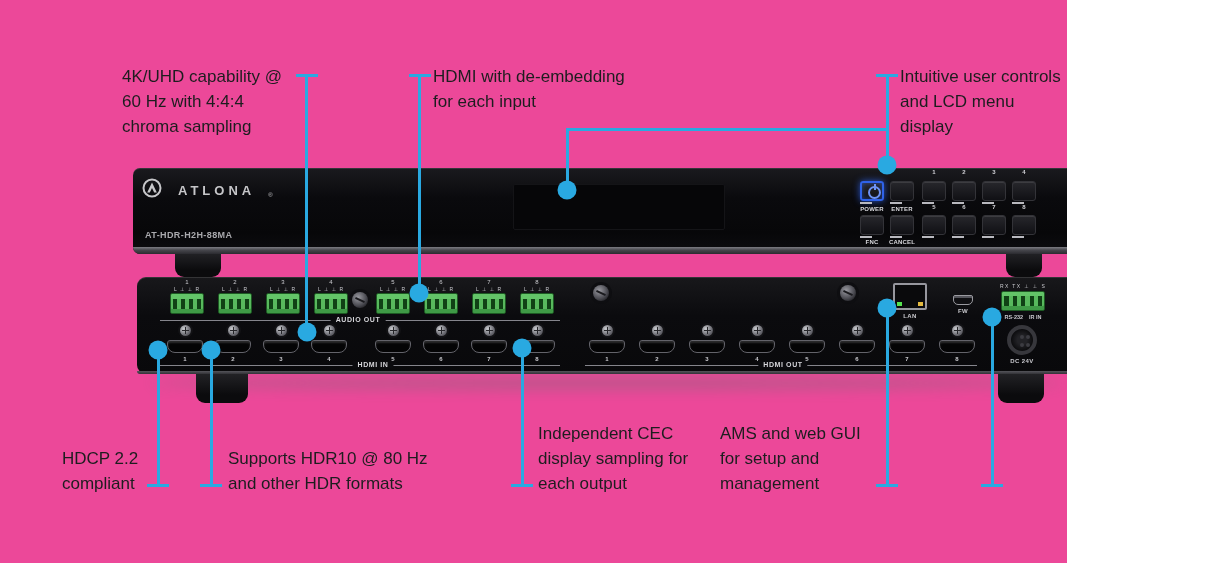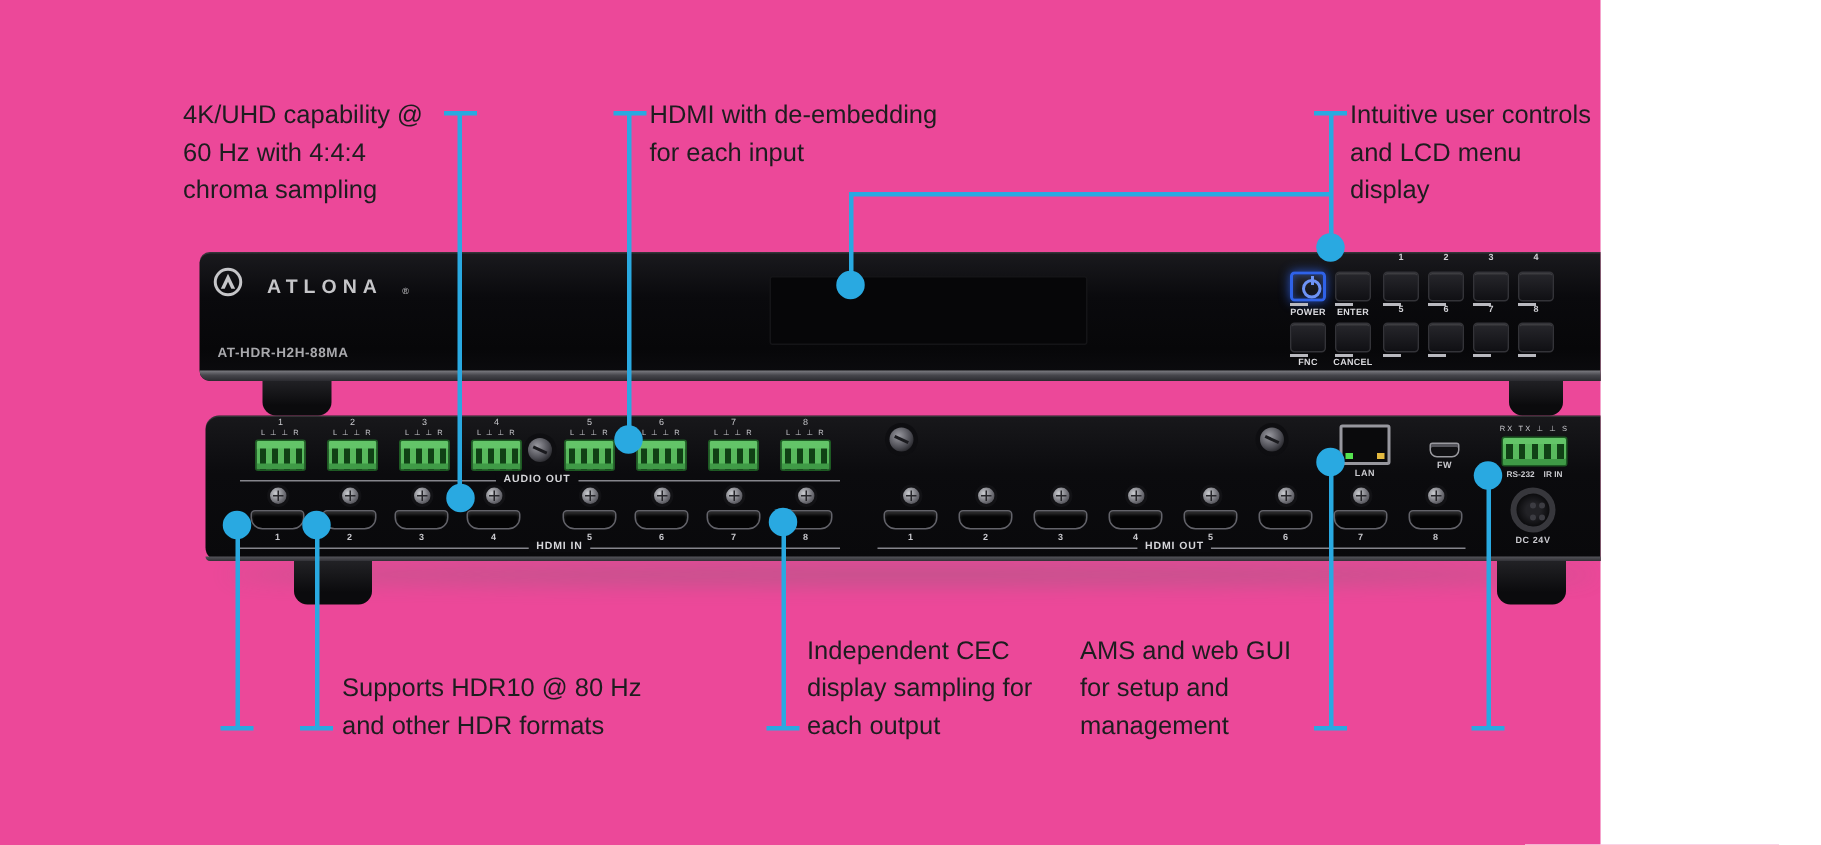--- a/index.html
+++ b/index.html
@@ -91,20 +91,22 @@
 <div class="stage">
 
   <div class="co-text" style="left:122px;top:64px">4K/UHD capability @
 60 Hz with 4:4:4
 chroma sampling</div>
   <div class="co-text" style="left:433px;top:64px">HDMI with de-embedding
 for each input</div>
   <div class="co-text" style="left:900px;top:64px">Intuitive user controls
 and LCD menu
 display</div>
+  <div class="co-text" style="left:62px;top:446px">HDCP 2.2
+compliant</div>
   <div class="co-text" style="left:228px;top:446px">Supports HDR10 @ 80 Hz
 and other HDR formats</div>
   <div class="co-text" style="left:538px;top:421px">Independent CEC
 display sampling for
 each output</div>
   <div class="co-text" style="left:720px;top:421px">AMS and web GUI
 for setup and
 management</div>
 
   <div class="tick" style="left:296px;top:74px"></div>

